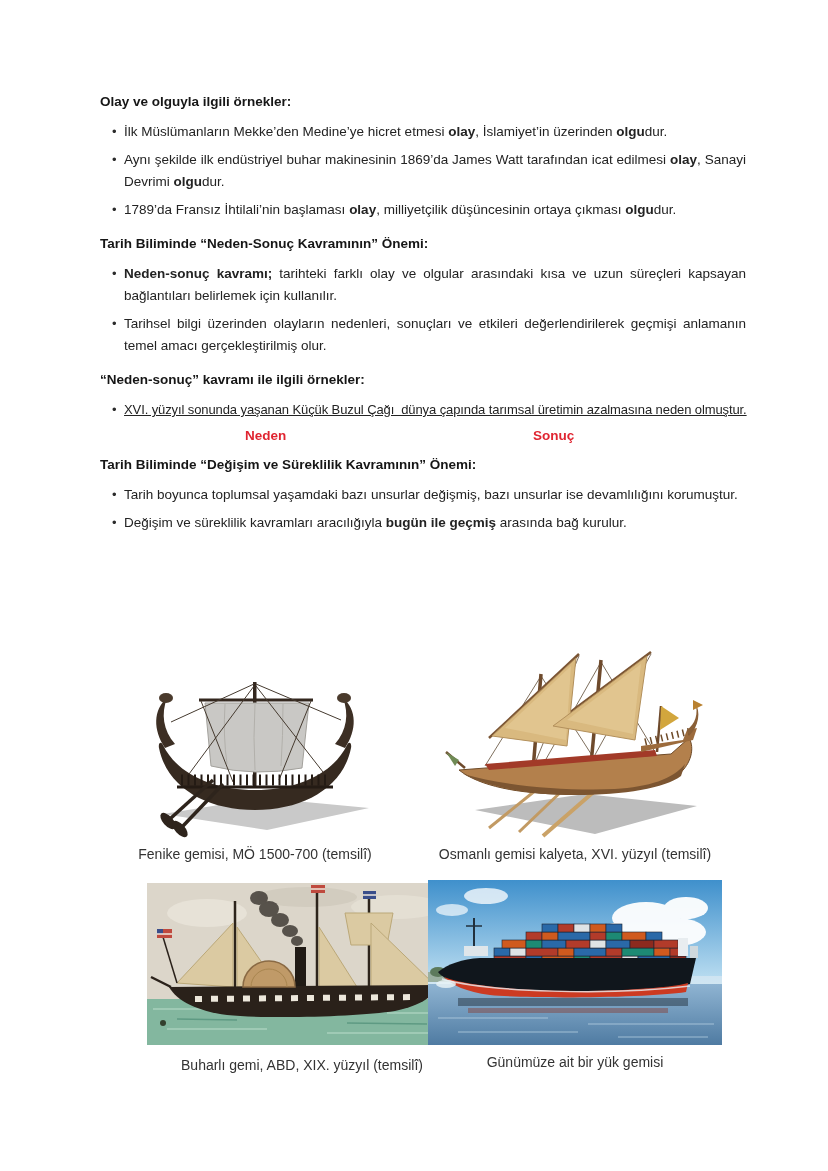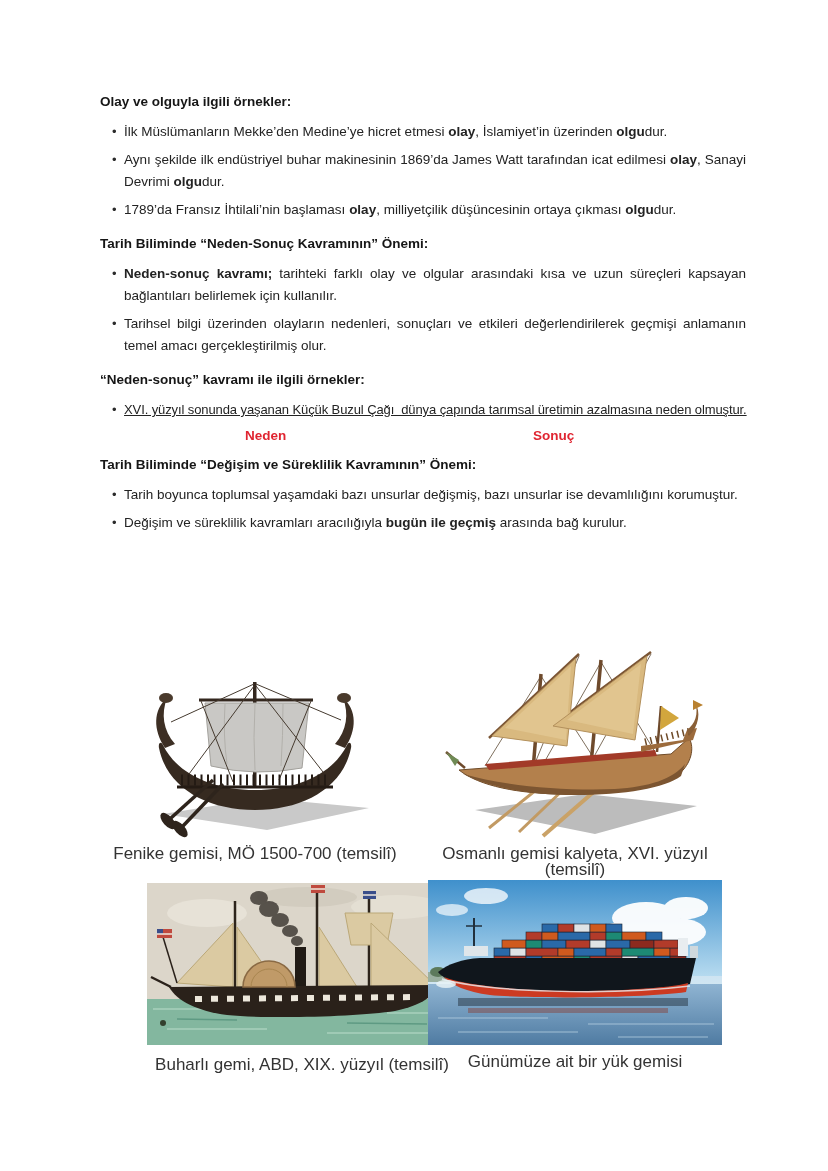--- a/index.html
+++ b/index.html
@@ -12,21 +12,21 @@
   ul.blist li{position:relative;padding-left:24px;margin:0 0 6px 0;font-size:13.5px;line-height:22px;text-align:justify;}
   ul.blist li::before{content:"\2022";position:absolute;left:12px;top:0;font-size:13px;color:#2b2b2b;}
   li.example-item{text-align:left;}
   .uline{text-decoration:underline;white-space:nowrap;font-size:13px;letter-spacing:-0.1px;}
   b{font-weight:700;}
   .labels-row{position:relative;height:17px;margin:2px 0 12px 0;}
   .labels-row span{position:absolute;top:0;font-size:13.5px;font-weight:700;line-height:17px;}
   .label-neden{left:145px;}
   .label-sonuc{left:433px;}
   figure{position:absolute;margin:0;padding:0;text-align:center;}
-  figcaption{font-size:17px;line-height:16px;color:#333333;}
+  figcaption{font-size:14px;line-height:16px;color:#333333;}
   .f1{left:100px;top:656px;width:310px;}
   .f2{left:420px;top:648px;width:310px;}
   .f3{left:108px;top:883px;width:310px;padding-left:39px;}
   .f4{left:428px;top:880px;width:294px;}
   .f1 svg{display:block;margin:0 auto 4px auto;}
   .f2 svg{display:block;margin:0 auto 6px auto;}
   .f3 svg{display:block;margin:0 0 12px 0;}
   .f4 svg{display:block;margin:0 0 9px 0;}
 </style>
 </head>

